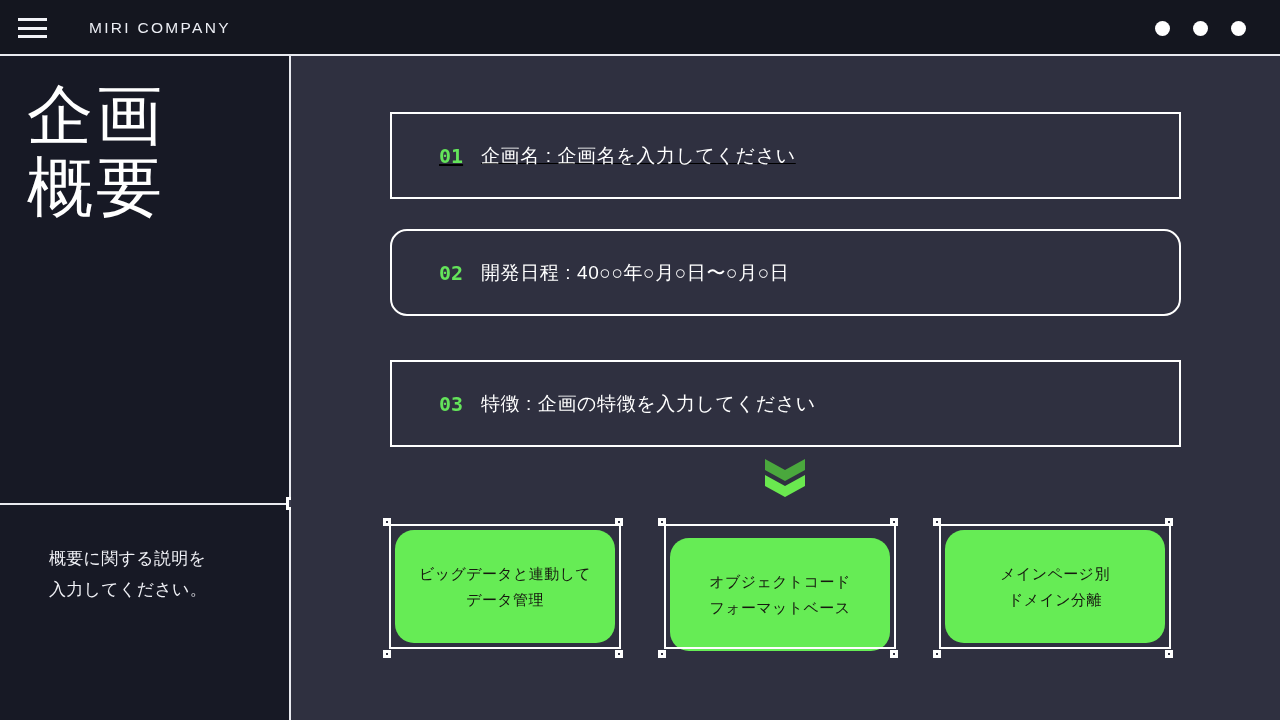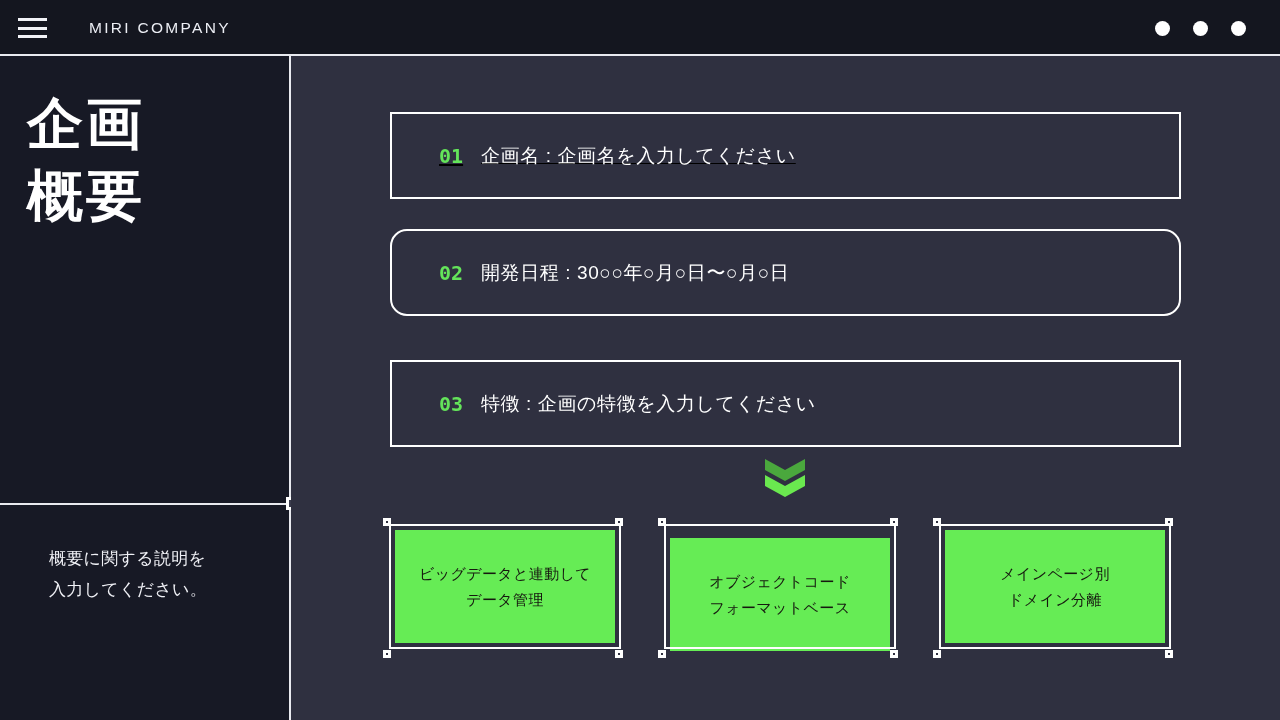--- a/index.html
+++ b/index.html
@@ -91,28 +91,28 @@
     left: 0; top: 56px;
     width: 290px;
     height: 664px;
     background: #16182230;
     background-color: #171925;
   }
 
   .sidebar-title {
     position: absolute;
     left: 27px;
-    top: 32px;
+    top: 24px;
     color: #ffffff;
     font-family: "DejaVu Sans Mono", monospace;
-    font-size: 56px;
+    font-size: 66px;
     line-height: 72px;
     letter-spacing: 3px;
     white-space: pre-line;
-    font-weight: 700;
+    font-weight: 400;
   }
 
   .sidebar-divider {
     position: absolute;
     left: 0;
     top: 447px;
     width: 291px;
     height: 2px;
     background: #e9eaf0;
   }
@@ -208,20 +208,21 @@
   .card {
     position: absolute;
     width: 220px;
     height: 113px;
     background: #66ec55;
     display: flex;
     align-items: center;
     justify-content: center;
     text-align: center;
     cursor: pointer;
+    border-radius: 19px;
   }
   .card-text {
     color: #16180f;
     font-size: 15px;
     line-height: 26px;
     white-space: pre-line;
     letter-spacing: 0.4px;
   }
   .card-1 { left: 104px; top: 474px; }
   .card-2 { left: 379px; top: 474px; margin-top: 8px; }
@@ -282,21 +283,21 @@
 
   <div class="canvas">
 
     <div class="info-row row-1">
       <div class="row-num">01</div>
       <div class="row-text">企画名 : 企画名を入力してください</div>
     </div>
 
     <div class="info-row row-2">
       <div class="row-num">02</div>
-      <div class="row-text">開発日程 : 30○○年○月○日〜○月○日</div>
+      <div class="row-text">開発日程 : 40○○年○月○日〜○月○日</div>
     </div>
 
     <div class="info-row row-3">
       <div class="row-num">03</div>
       <div class="row-text">特徴 : 企画の特徴を入力してください</div>
     </div>
 
     <div class="chevron-wrap">
       <svg width="40" height="38" viewBox="0 0 40 38" xmlns="http://www.w3.org/2000/svg">
         <polygon points="0,0 20,11 40,0 40,11 20,22 0,11" fill="#4aa83d"></polygon>

